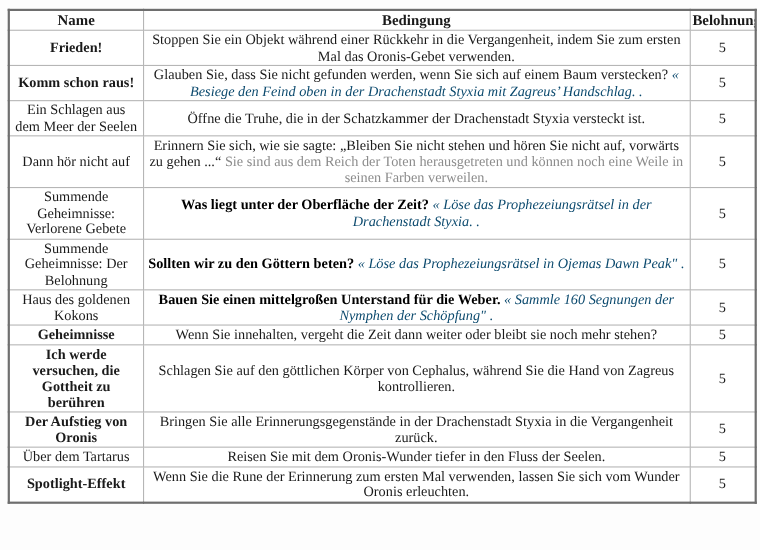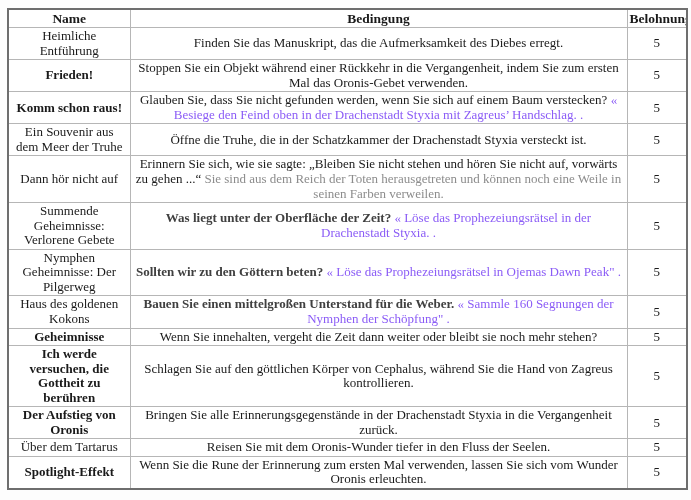--- a/index.html
+++ b/index.html
@@ -34,81 +34,76 @@
     line-height: 1.12;
     overflow: hidden;
   }
   th {
     font-weight: bold;
     font-size: 13.5px;
     padding: 1px 2px;
   }
   td.name-cell.bold { font-weight: bold; font-family: Liberation Serif, serif; }
   .seg-n  { color: #1a1a1a; }
-  .seg-b  { color: #404040; font-weight: bold; }
-  .seg-gi { color: #8b5cf6; }
+  .seg-b  { color: #000000; font-weight: bold; }
+  .seg-gi { color: #0c4a6e; font-style: italic; }
   .seg-g  { color: #8c8c8c; }
 </style>
 </head>
 <body>
 
 <div class="page">
   <table class="quest-table">
     <colgroup>
       <col class="col-name">
       <col class="col-condition">
       <col class="col-reward">
     </colgroup>
     <thead>
       <tr>
         <th>Name</th>
         <th>Bedingung</th>
         <th>Belohnung</th>
       </tr>
     </thead>
     <tbody id="quest-rows">
-  <tr>
-    <td class="name-cell">Heimliche Entführung</td>
-    <td class="cond-cell"><span class="seg-n">Finden Sie das Manuskript, das die Aufmerksamkeit des Diebes erregt.</span></td>
-    <td class="reward-cell">5</td>
-  </tr>
 
   <tr>
     <td class="name-cell bold">Frieden!</td>
     <td class="cond-cell"><span class="seg-n">Stoppen Sie ein Objekt während einer Rückkehr in die Vergangenheit, indem Sie zum ersten Mal das Oronis-Gebet verwenden.</span></td>
     <td class="reward-cell">5</td>
   </tr>
 
   <tr>
     <td class="name-cell bold">Komm schon raus!</td>
     <td class="cond-cell"><span class="seg-n">Glauben Sie, dass Sie nicht gefunden werden, wenn Sie sich auf einem Baum verstecken? </span><span class="seg-gi">« Besiege den Feind oben in der Drachenstadt Styxia mit Zagreus’ Handschlag. .</span></td>
     <td class="reward-cell">5</td>
   </tr>
 
 
   <tr>
-    <td class="name-cell">Ein Souvenir aus dem Meer der Truhe</td>
+    <td class="name-cell">Ein Schlagen aus dem Meer der Seelen</td>
     <td class="cond-cell"><span class="seg-n">Öffne die Truhe, die in der Schatzkammer der Drachenstadt Styxia versteckt ist.</span></td>
     <td class="reward-cell">5</td>
   </tr>
 
   <tr>
     <td class="name-cell">Dann hör nicht auf</td>
     <td class="cond-cell"><span class="seg-n">Erinnern Sie sich, wie sie sagte: „Bleiben Sie nicht stehen und hören Sie nicht auf, vorwärts zu gehen ...“ </span><span class="seg-g">Sie sind aus dem Reich der Toten herausgetreten und können noch eine Weile in seinen Farben verweilen.</span></td>
     <td class="reward-cell">5</td>
   </tr>
 
   <tr>
     <td class="name-cell">Summende Geheimnisse: Verlorene Gebete</td>
     <td class="cond-cell"><span class="seg-b">Was liegt unter der Oberfläche der Zeit? </span><span class="seg-gi">« Löse das Prophezeiungsrätsel in der Drachenstadt Styxia. .</span></td>
     <td class="reward-cell">5</td>
   </tr>
 
   <tr>
-    <td class="name-cell">Nymphen Geheimnisse: Der Pilgerweg</td>
+    <td class="name-cell">Summende Geheimnisse: Der Belohnung</td>
     <td class="cond-cell"><span class="seg-b">Sollten wir zu den Göttern beten? </span><span class="seg-gi">« Löse das Prophezeiungsrätsel in Ojemas Dawn Peak" .</span></td>
     <td class="reward-cell">5</td>
   </tr>
 
   <tr>
     <td class="name-cell">Haus des goldenen Kokons</td>
     <td class="cond-cell"><span class="seg-b">Bauen Sie einen mittelgroßen Unterstand für die Weber. </span><span class="seg-gi">« Sammle 160 Segnungen der Nymphen der Schöpfung" .</span></td>
     <td class="reward-cell">5</td>
   </tr>
 

